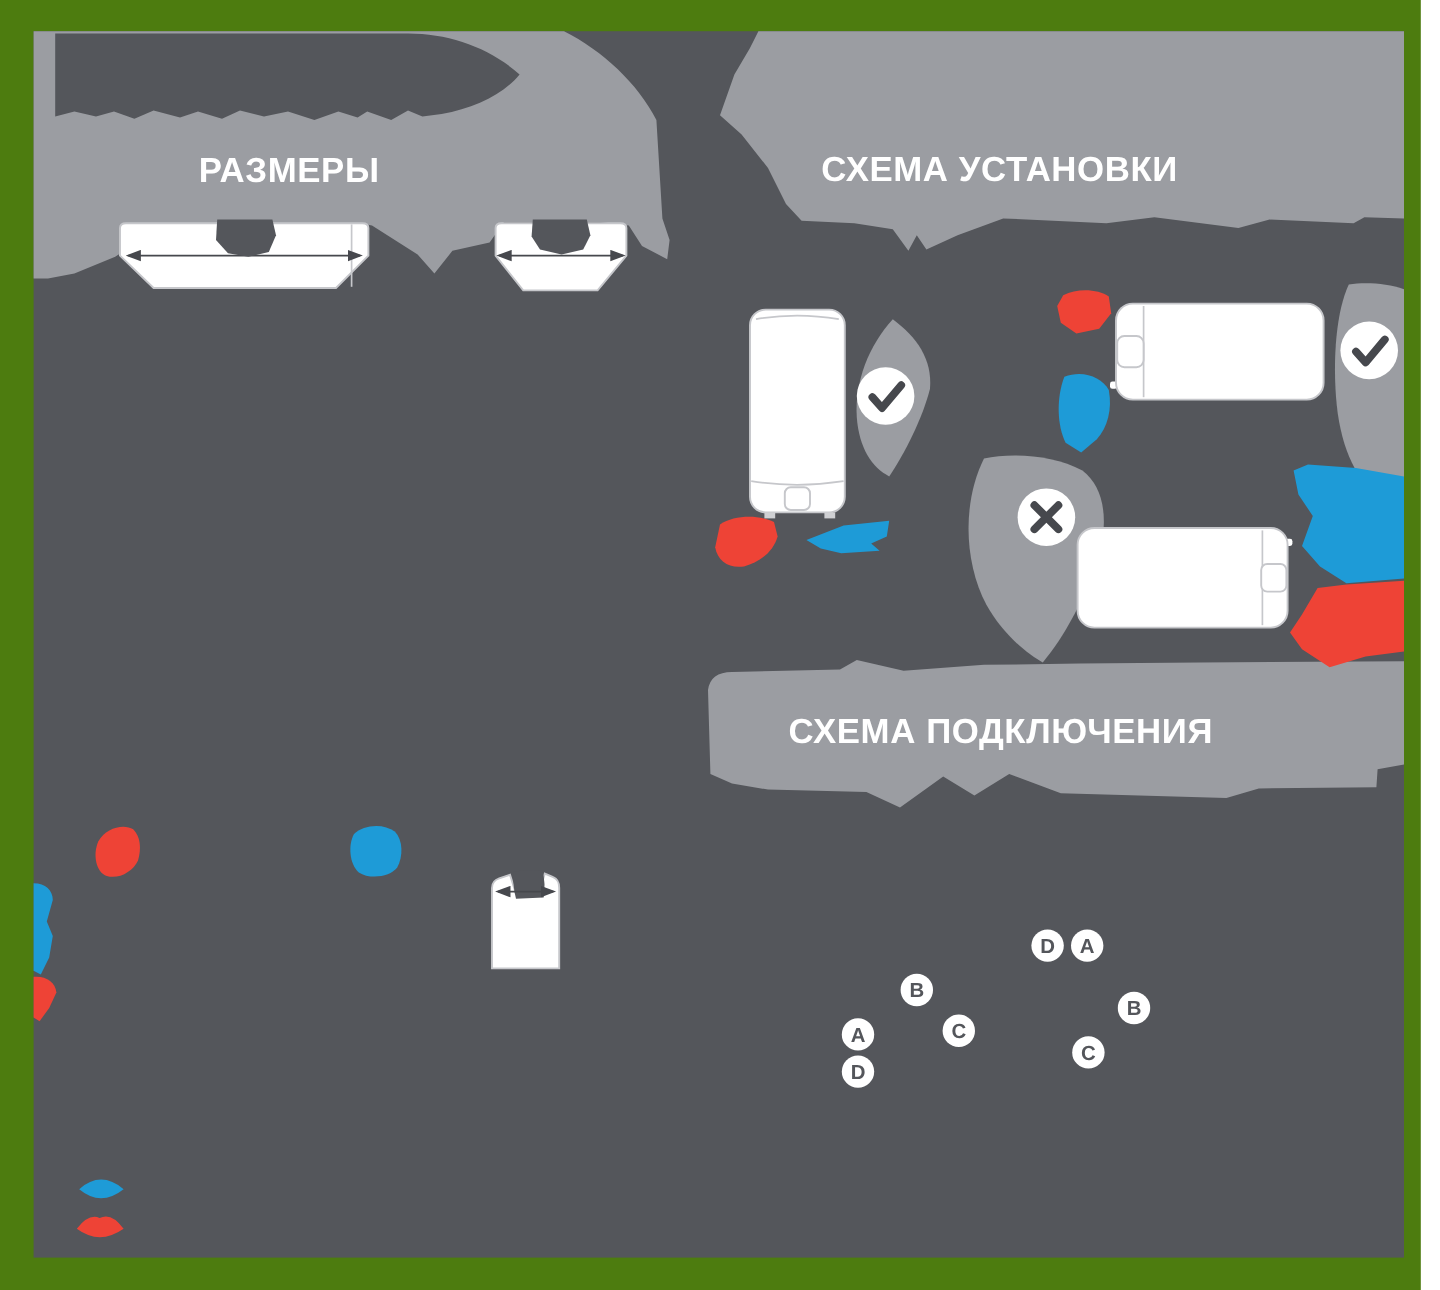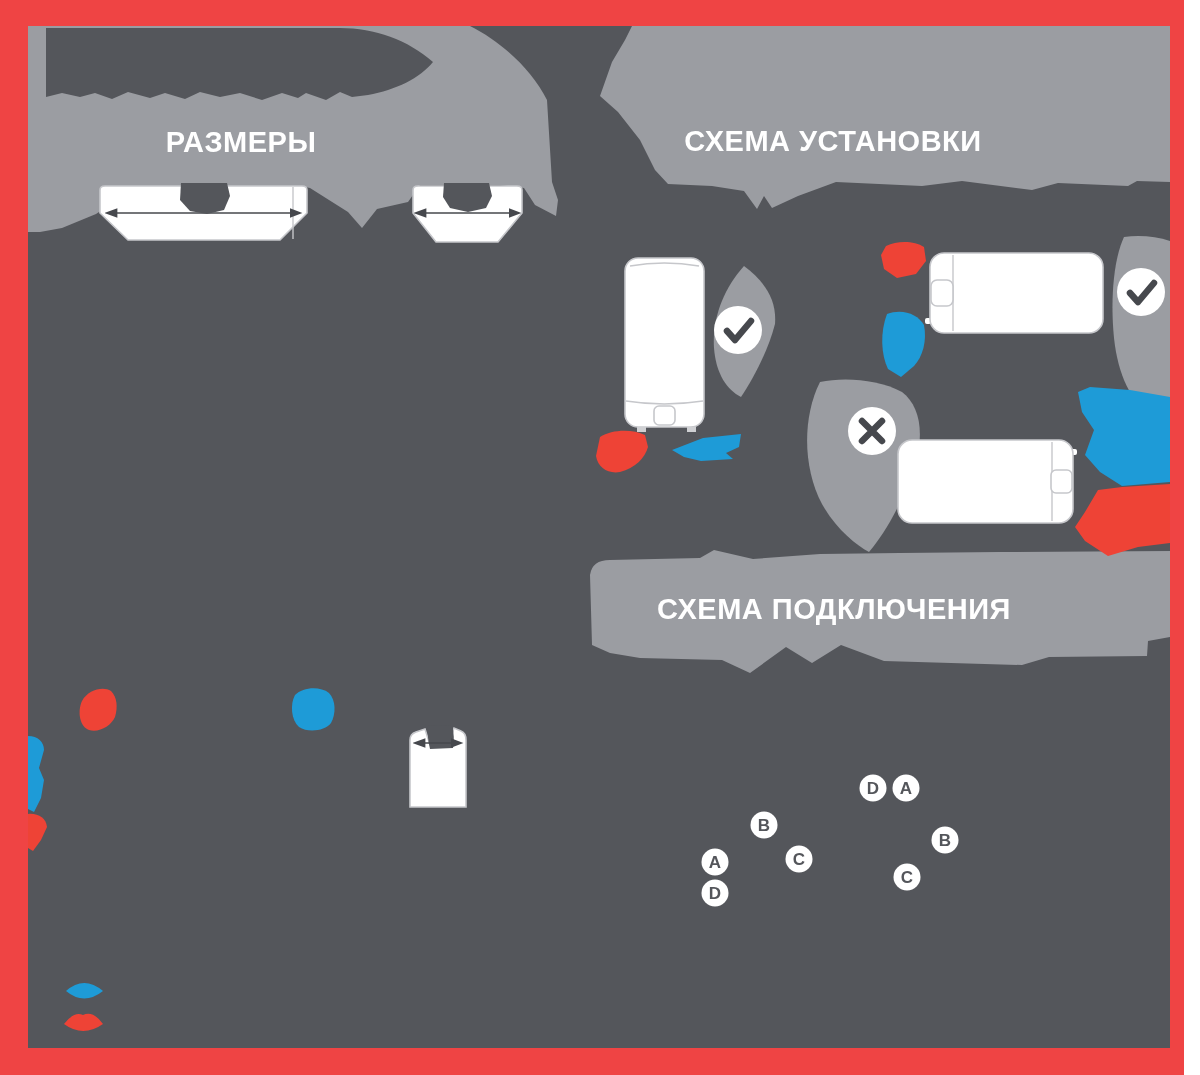--- a/index.html
+++ b/index.html
@@ -1,17 +1,17 @@
 <!DOCTYPE html>
 <html><head>
 <meta charset="utf-8">
 <style>
   html,body{margin:0;padding:0;background:#ffffff;}
   .page{
-    position:relative;width:1184px;height:1075px;background:#ef4444;
+    position:relative;width:1184px;height:1075px;background:#4d7c0f;
     font-family:"Liberation Sans","DejaVu Sans",sans-serif;overflow:hidden;
   }
   svg{display:block;}
   .title{font-family:"Liberation Sans","DejaVu Sans",sans-serif;font-weight:bold;font-size:29px;letter-spacing:.5px;}
   .badge-letter{font-family:"Liberation Sans","DejaVu Sans",sans-serif;font-weight:bold;font-size:17px;}
   .heater{stroke:#c6c7cb;stroke-width:1.6;}
   .heater-detail{fill:none;stroke:#c6c7cb;stroke-width:1.4;}
   .dim-arrow{stroke:#46484d;stroke-width:1.6;}
 </style>
 </head>

